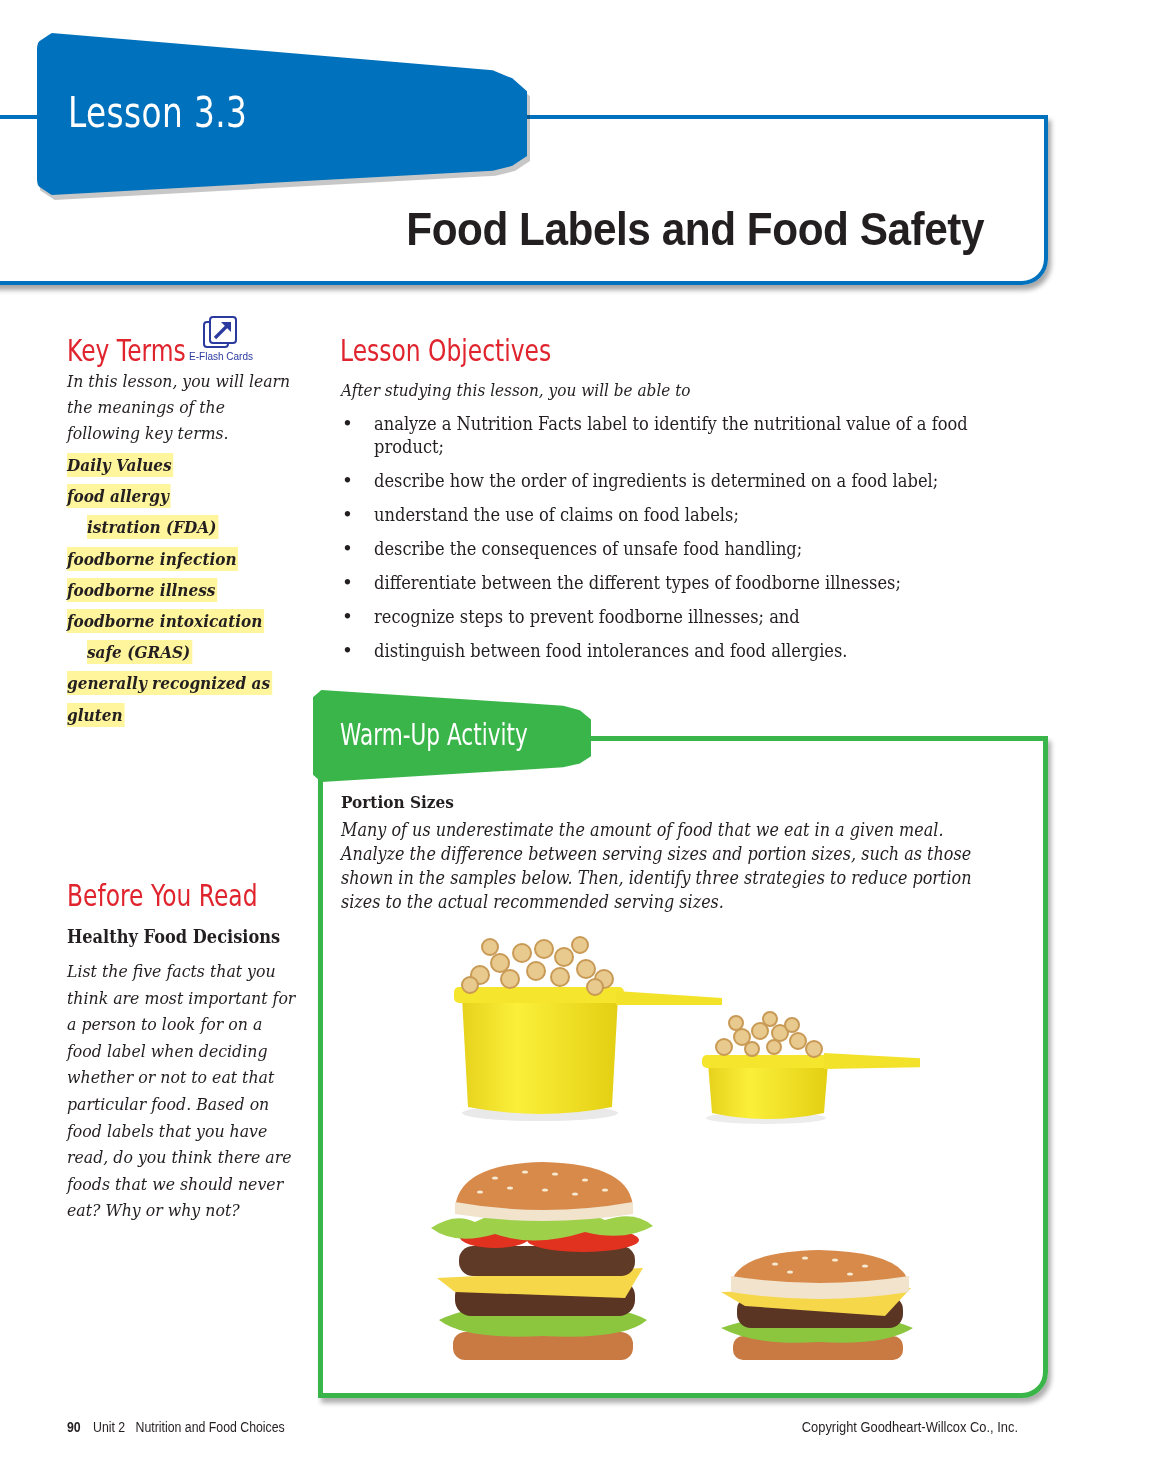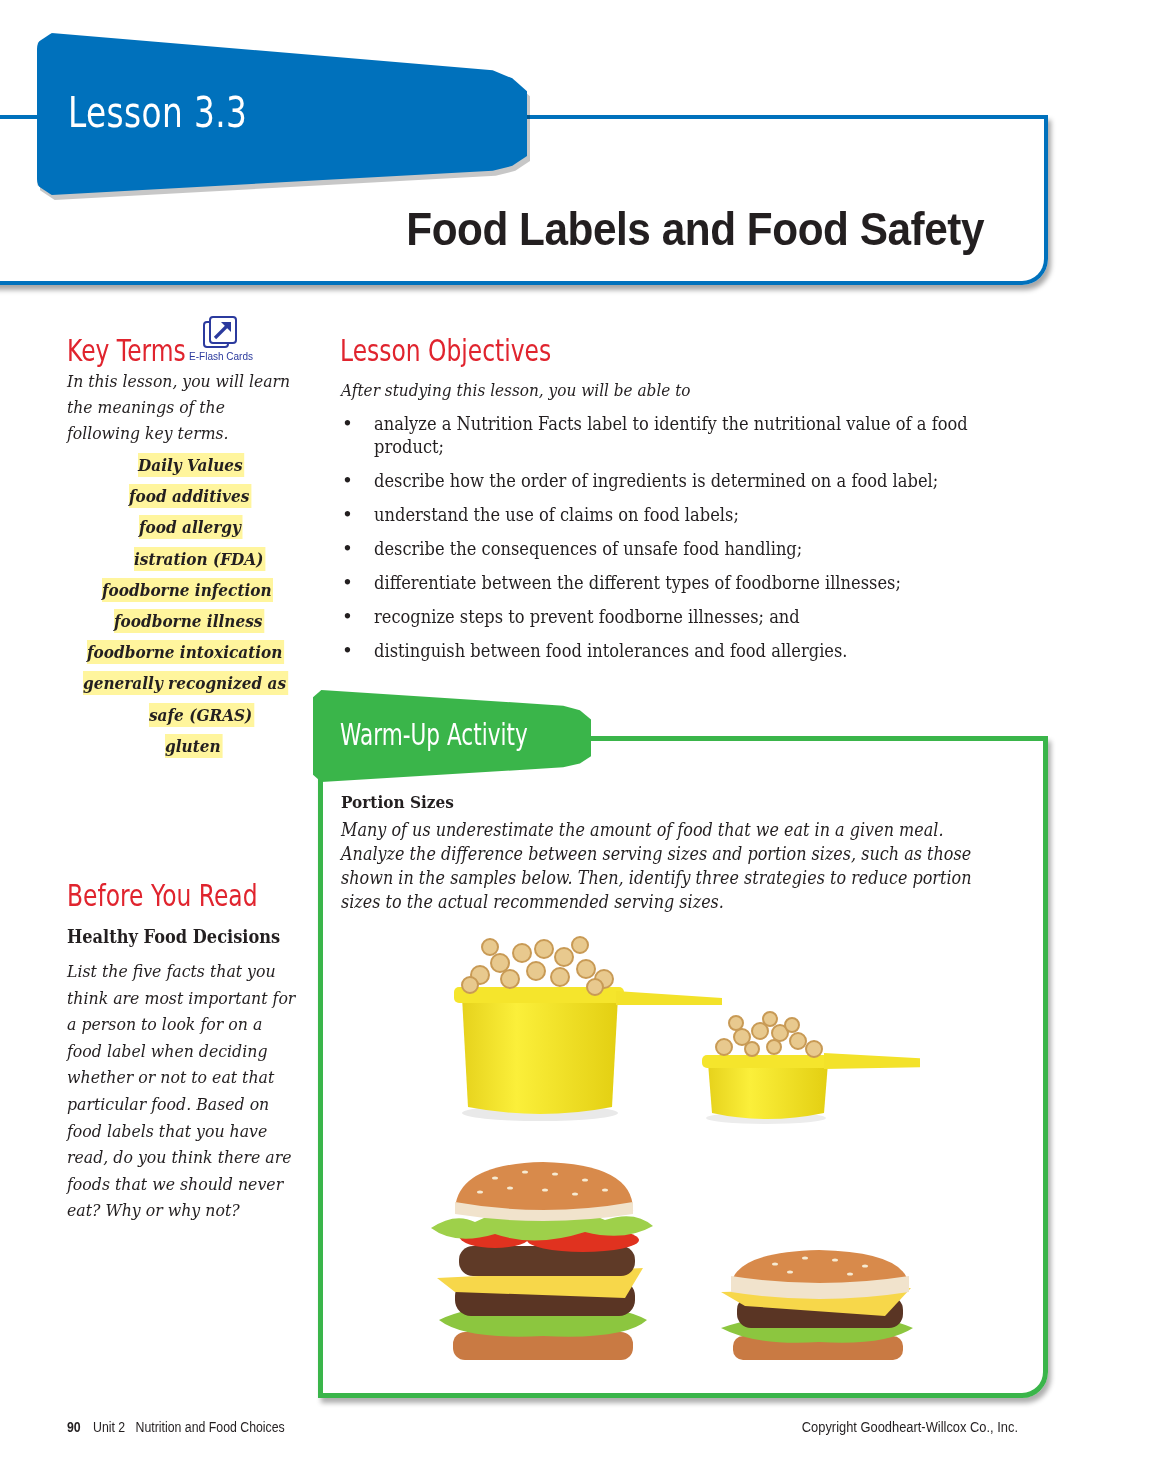--- a/index.html
+++ b/index.html
@@ -46,21 +46,21 @@
   .eflash-icon { position: absolute; left: 22px; top: 0; width: 36px; height: 34px; }
   .eflash-label {
     position: absolute; left: 0; top: 35px; width: 82px; text-align: center;
     font-family: Liberation Sans, sans-serif; font-size: 10px; color: #2b3a9e;
   }
   .intro-text {
     position: absolute; left: 67px; top: 368px; width: 232px;
     font-style: italic; font-size: 17px; line-height: 26px; color: #231f20;
     font-family: "DejaVu Serif", serif; transform: scaleX(0.92); transform-origin: left top; width: 250px;
   }
-  .term-list { position: absolute; left: 67px; top: 452px; width: 260px; list-style: none; text-align: center; }
+  .term-list { position: absolute; left: 67px; top: 452px; width: 260px; list-style: none; }
   .term-list li { height: 31.2px; line-height: 28px; white-space: nowrap; }
   .term {
     display: inline-block; background: #fff59d; font-style: italic; font-weight: bold;
     font-family: "DejaVu Serif", serif; font-size: 17px; padding: 0 2px 0 0; line-height: 24px;
     transform: scaleX(0.9); transform-origin: left center;
   }
   .term.indent { margin-left: 20px; }
 
   .before-head { position: absolute; left: 67px; top: 878px; }
   .before-sub {
@@ -135,28 +135,27 @@
     <rect x="8" y="1" width="26" height="26" rx="3" fill="#fff" stroke="#2b3a9e" stroke-width="2"></rect>
     <path d="M13 22 L27 8" stroke="#2b3a9e" stroke-width="3.2"></path>
     <path d="M19 6 L29 6 L29 16 Z" fill="#2b3a9e"></path>
   </svg>
   <div class="eflash-label">E-Flash Cards</div>
 </div>
 <p class="intro-text">In this lesson, you will learn the meanings of the following key terms.</p>
 
 <ul class="term-list">
   <li><span class="term">Daily Values</span></li>
-  <li><span class="term">food additives</span></li>
   <li><span class="term">food allergy</span></li>
   <li><span class="term indent">istration (FDA)</span></li>
   <li><span class="term">foodborne infection</span></li>
   <li><span class="term">foodborne illness</span></li>
   <li><span class="term">foodborne intoxication</span></li>
+  <li><span class="term indent">safe (GRAS)</span></li>
   <li><span class="term">generally recognized as</span></li>
-  <li><span class="term indent">safe (GRAS)</span></li>
   <li><span class="term">gluten</span></li>
 </ul>
 
 <div class="section-head before-head">Before You Read</div>
 <div class="before-sub">Healthy Food Decisions</div>
 <p class="before-body">List the five facts that you think are most important for a person to look for on a food label when deciding whether or not to eat that particular food. Based on food labels that you have read, do you think there are foods that we should never eat? Why or why not?</p>
 
 <div class="section-head obj-head">Lesson Objectives</div>
 <div class="obj-intro">After studying this lesson, you will be able to</div>
 <ul class="obj-list">

